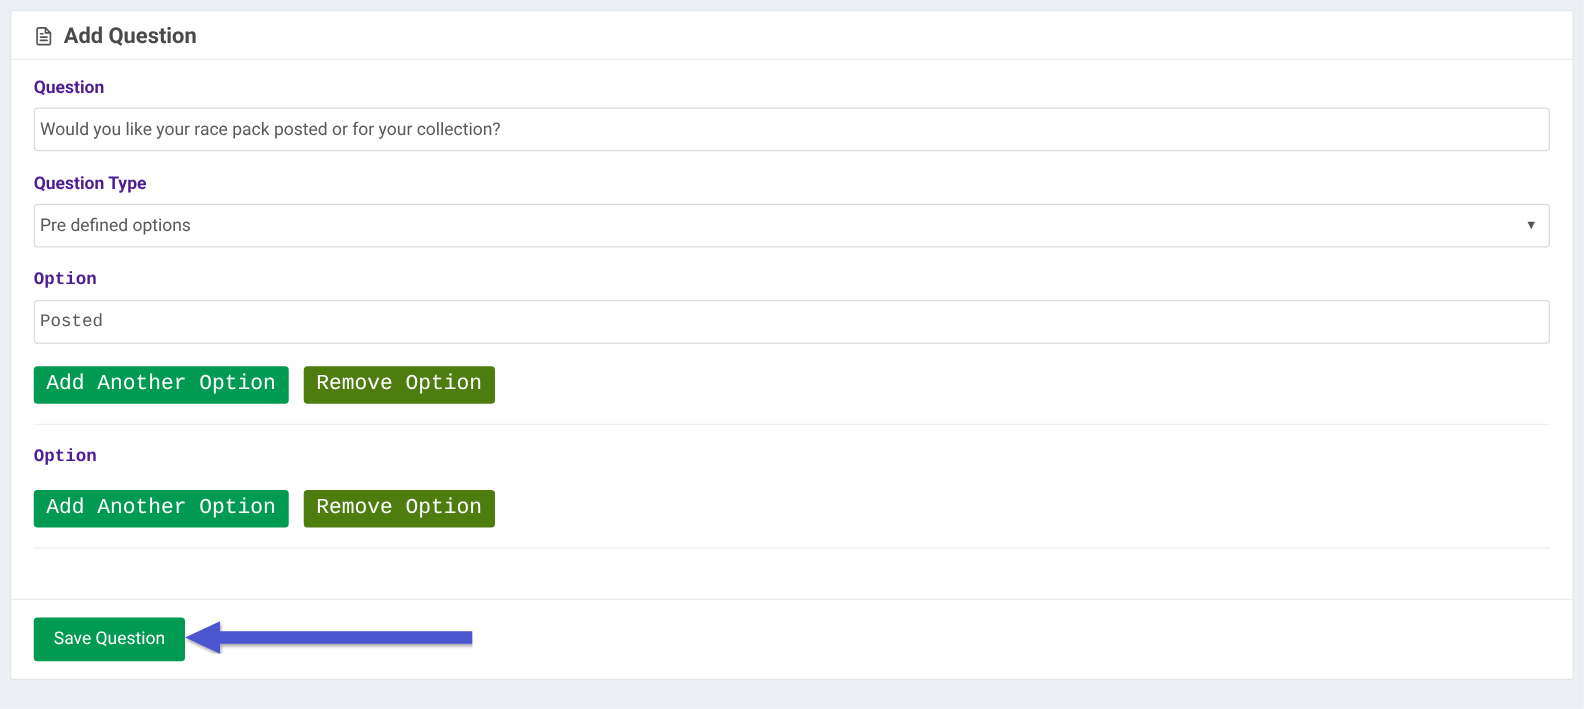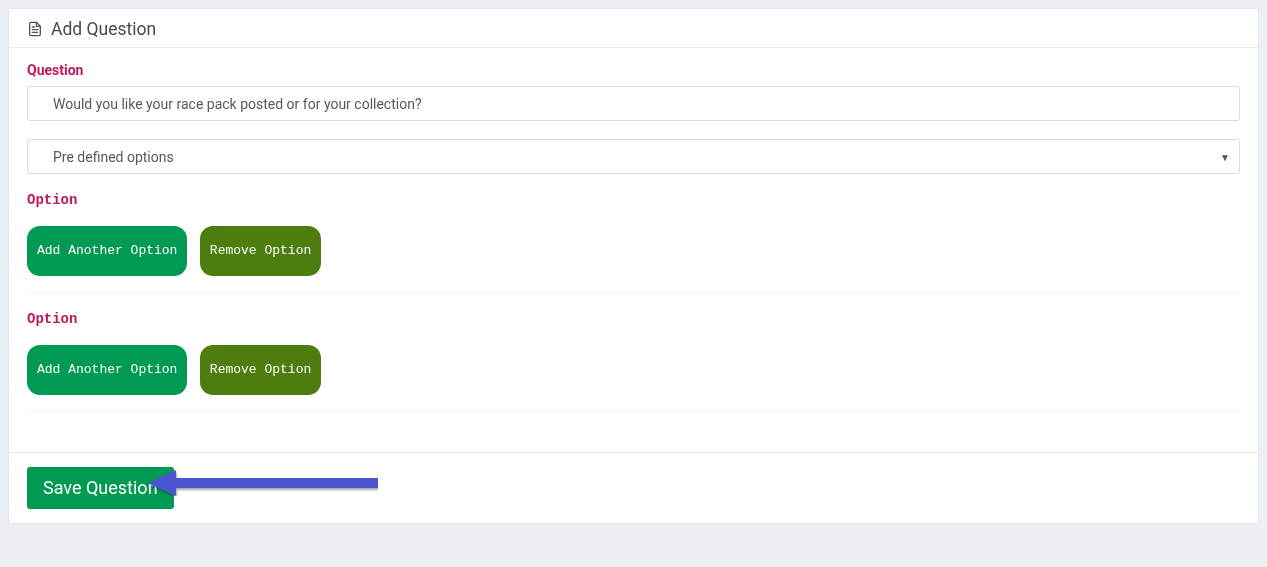--- a/index.html
+++ b/index.html
@@ -23,39 +23,39 @@
       align-items: center;
       gap: 8px;
     }
     .panel-header svg {
       width: 16px;
       height: 18px;
       flex-shrink: 0;
     }
     .panel-title {
       font-size: 17.5px;
-      font-weight: 400;
+      font-weight: 700;
       color: #4a4a4a;
     }
     .panel-body {
       padding: 14px 18px 22px 18px;
     }
     .form-group {
       margin-bottom: 18px;
     }
     .label {
       font-weight: 700;
       font-size: 14px;
-      color: #be185d;
+      color: #4c1d95;
       display: block;
       margin-bottom: 8px;
     }
     .input, .select {
       width: 100%;
-      padding: 8px 25px;
+      padding: 8px 4px;
       border: 1px solid #d8dce0;
       border-radius: 3px;
       font-size: 14px;
       color: #595959;
       background: #fff;
       font-family: inherit;
       height: 35px;
     }
     .select {
       appearance: none;
@@ -73,37 +73,37 @@
       transform: translateY(-50%);
       pointer-events: none;
       font-size: 10px;
       color: #555;
     }
     .btn-row {
       margin-bottom: 16px;
     }
     .btn {
       display: inline-block;
-      padding: 16px 10px;
-      font-size: 13px;
+      padding: 3px 10px;
+      font-size: 17px;
       font-weight: 400;
       color: #fff;
       border: none;
-      border-radius: 13px;
+      border-radius: 3px;
       cursor: pointer;
       font-family: inherit;
       line-height: 1.4;
       margin-right: 4px;
     }
     .btn-green { background: #009a52; }
     .btn-red { background: #4d7c0f; }
     .btn-save {
       background: #009a52;
       padding: 8px 16px;
-      font-size: 18px;
+      font-size: 14px;
       border-radius: 3px;
     }
     hr.sep {
       border: none;
       border-top: 1px solid #eef0f2;
       margin: 4px 0 18px 0;
     }
     .panel-footer {
       padding: 14px 18px;
       border-top: 1px solid #e9ecef;
@@ -135,31 +135,33 @@
   </div>
 
   <div class="panel-body">
 
     <div class="form-group">
       <label class="label">Question</label>
       <input type="text" class="input" value="Would you like your race pack posted or for your collection?" style="">
     </div>
 
     <div class="form-group">
+      <label class="label">Question Type</label>
       <div class="select-wrap">
         <select class="select">
           <option>Pre defined options</option>
         </select>
         <span class="select-caret">▼</span>
       </div>
     </div>
 
     <div class="option-block">
       <div class="form-group">
         <label class="label">Option</label>
+        <input type="text" class="input" value="Posted" style="">
       </div>
       <div class="btn-row">
         <button class="btn btn-green">Add Another Option</button>
         <button class="btn btn-red">Remove Option</button>
       </div>
       <hr class="sep">
     </div>
 
     <div class="option-block">
       <div class="form-group">

